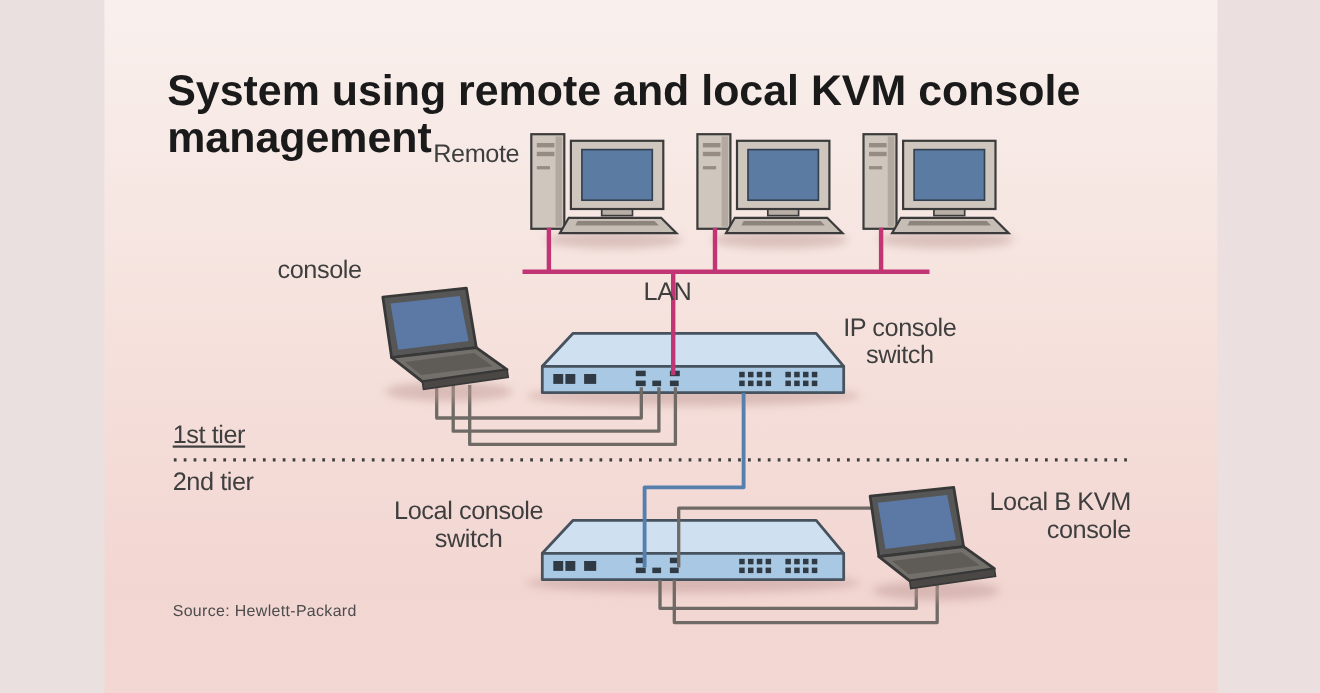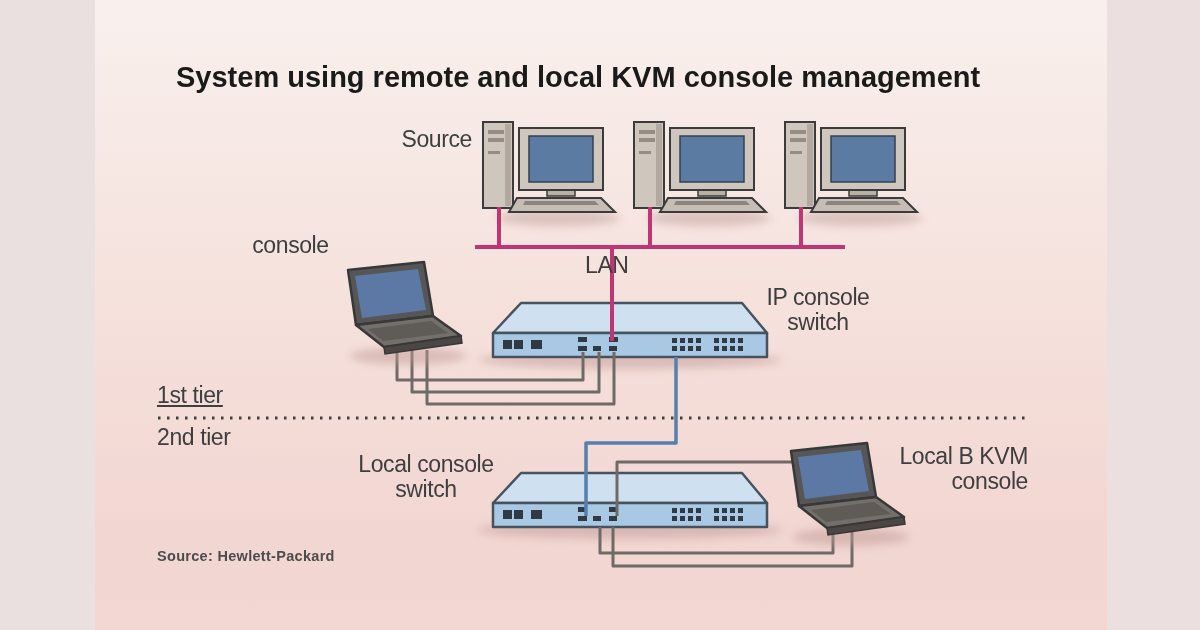--- a/index.html
+++ b/index.html
@@ -11,36 +11,36 @@
   .stage{
     position:absolute;left:95px;top:0;width:1012px;height:630px;
     background:linear-gradient(180deg,#f9f0ed 0%,#f7e9e5 22%,#f5dfda 55%,#f2d6d2 85%,#f3d7d3 100%);
   }
   .margin-band{position:absolute;top:0;height:630px;}
   .margin-left{left:0;width:95px;background:#ebe0e0;}
   .margin-right{left:1107px;width:93px;background:#ecdfdf;}
   svg.diagram{position:absolute;left:0;top:0;width:1200px;height:630px;}
   .overlay{position:absolute;left:0;top:0;width:1200px;height:630px;pointer-events:none;}
   .title{
-    position:absolute;left:176px;top:62px;width:900px;
-    font-size:29px;font-weight:700;color:#1a1a1a;line-height:1.1;letter-spacing:0px;
+    position:absolute;left:152px;top:62px;width:900px;
+    font-size:39px;font-weight:700;color:#1a1a1a;line-height:1.1;letter-spacing:0px;
   }
   .lbl{
     position:absolute;font-size:23px;line-height:25px;color:#3e3e3e;letter-spacing:-0.4px;
   }
   .lbl-remote{left:300px;top:127px;width:172px;text-align:right;}
   .lbl-lan{left:585px;top:217px;width:70px;text-align:left;margin-top:36px;}
   .lbl-local-a{left:218px;top:233px;width:145px;text-align:center;}
   .lbl-ip-switch{left:757px;top:285px;width:122px;text-align:center;}
   .lbl-tier1{left:157px;top:383px;text-decoration:underline;}
   .lbl-tier2{left:157px;top:425px;}
   .lbl-server-switch{left:346px;top:452px;width:160px;text-align:center;}
   .lbl-local-b{left:882px;top:444px;width:146px;text-align:right;}
   .source{
-    position:absolute;left:157px;top:548px;font-size:14.5px;color:#4c4c4c;letter-spacing:0.3px;font-weight:bold;
+    position:absolute;left:157px;top:548px;font-size:14.5px;color:#4c4c4c;letter-spacing:0.3px;
   }
 </style>
 </head>
 <body>
 
 <div class="screen">
   <div class="margin-band margin-left"></div>
   <div class="stage"></div>
   <div class="margin-band margin-right"></div>
 
@@ -141,21 +141,21 @@
       <path d="M613,527 V566 H852 V521"></path>
     </g>
 
     <use href="#laptop" transform="translate(443,181)"></use>
   </svg>
 
   <div class="overlay">
     <div class="title">System using remote and local KVM console management</div>
 
     <div class="lbl lbl-remote">
-      <div>Source</div>
+      <div>Remote</div>
     </div>
 
     <div class="lbl lbl-lan">LAN</div>
 
     <div class="lbl lbl-local-a">
       <div>console</div>
     </div>
 
     <div class="lbl lbl-ip-switch">
       <div>IP console</div>

